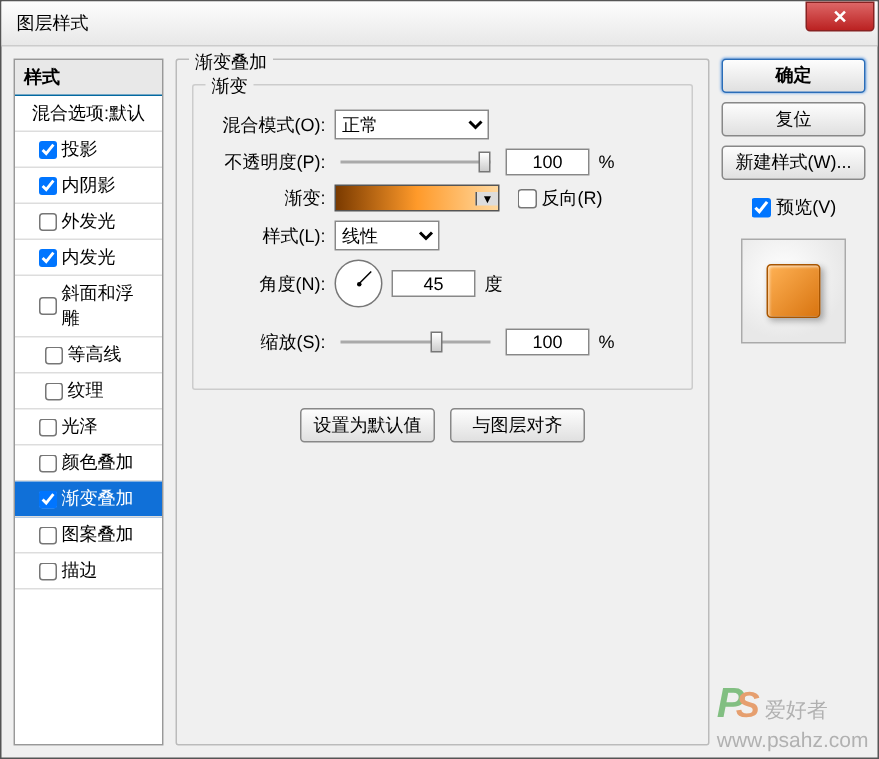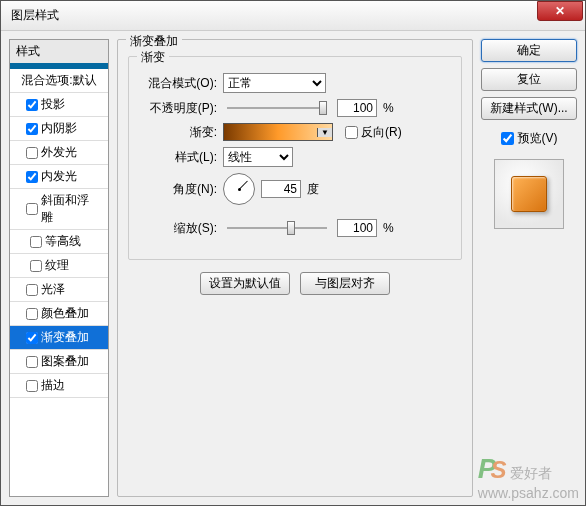--- a/index.html
+++ b/index.html
@@ -3,47 +3,47 @@
 <meta charset="utf-8">
 <style>
 * { box-sizing: border-box; margin: 0; padding: 0; font-family: "Microsoft YaHei", "SimSun", sans-serif; font-size: 12px; }
 body { background: #888; }
 .window { width: 586px; height: 506px; background: #f0f0f0; border: 1px solid #555; position: relative; }
 .titlebar { height: 30px; background: linear-gradient(#fdfdfd, #e8e8e8); border-bottom: 1px solid #ccc; display: flex; align-items: center; padding-left: 10px; }
 .titlebar-title { flex: 1; }
 .close-btn { width: 46px; height: 20px; margin-top: -10px; margin-right: 2px; background: linear-gradient(#d66, #b22); border: 1px solid #822; border-radius: 0 0 3px 3px; color: #fff; text-align: center; line-height: 18px; font-weight: bold; cursor: pointer; }
 .content { display: flex; height: calc(100% - 30px); padding: 8px; gap: 8px; }
 .sidebar { width: 100px; border: 1px solid #999; background: #fff; display: flex; flex-direction: column; }
-.sidebar-header { background: #e8e8e8; border-bottom: 6px solid #0369a1; padding: 3px 6px; }
+.sidebar-header { background: #e8e8e8; border-bottom: 1px solid #0369a1; padding: 3px 6px; font-weight: bold; }
 .sidebar-item { padding: 3px 16px; border-bottom: 1px solid #ddd; display: flex; align-items: center; gap: 3px; cursor: pointer; }
 .sidebar-item.indent { padding-left: 20px; }
 .sidebar-item.selected { background: #1070d8; color: #fff; }
 .sidebar-item input[type=checkbox] { width: 12px; height: 12px; }
 .sidebar-default { padding: 3px 6px; border-bottom: 1px solid #ddd; text-align: center; }
 .main { flex: 1; display: flex; gap: 8px; }
 .settings { flex: 1; border: 1px solid #bbb; border-radius: 2px; padding: 4px 10px 10px; position: relative; }
 .settings > .section-title { position: absolute; top: -7px; left: 8px; background: #f0f0f0; padding: 0 4px; }
 .fieldset { border: 1px solid #ccc; border-radius: 2px; padding: 10px 12px 16px; margin-top: 12px; position: relative; }
 .fieldset > .fs-title { position: absolute; top: -8px; left: 8px; background: #f0f0f0; padding: 0 4px; }
 .row { display: flex; align-items: center; margin: 6px 0; gap: 6px; }
 .row-label { width: 76px; text-align: right; }
 select { width: 103px; height: 20px; border: 1px solid #888; background: #fff; }
-input[type=text] { width: 40px; height: 18px; border: 1px solid #888; padding: 1px 3px; text-align: right; }
+input[type=text] { width: 56px; height: 18px; border: 1px solid #888; padding: 1px 3px; text-align: center; }
 .slider-track { width: 100px; height: 2px; background: #aaa; position: relative; margin: 0 4px; }
 .slider-thumb { width: 8px; height: 14px; background: linear-gradient(#fff,#ccc); border: 1px solid #777; position: absolute; top: -6px; cursor: pointer; }
 .gradient-swatch { width: 110px; height: 18px; border: 1px solid #555; background: linear-gradient(to right, #7a3a00, #ff9a2a, #ffd9a0); cursor: pointer; display: flex; justify-content: flex-end; align-items: center; }
 .gradient-swatch::after { content: "▼"; font-size: 8px; background: #ddd; width: 14px; text-align: center; border-left: 1px solid #555; }
 .angle-dial { width: 32px; height: 32px; border: 1px solid #777; border-radius: 50%; background: #fff; position: relative; }
 .angle-hand { width: 12px; height: 1px; background: #000; position: absolute; top: 50%; left: 50%; transform-origin: left center; transform: rotate(-45deg); }
 .angle-dot { width: 3px; height: 3px; background: #000; border-radius: 50%; position: absolute; top: calc(50% - 1.5px); left: calc(50% - 1.5px); }
 .btn-row { display: flex; gap: 10px; margin-top: 12px; justify-content: center; }
 .ps-btn { min-width: 90px; padding: 2px 8px; border: 1px solid #888; background: linear-gradient(#fdfdfd,#e0e0e0); border-radius: 3px; cursor: pointer; text-align: center; }
 .right-col { width: 96px; display: flex; flex-direction: column; gap: 6px; align-items: stretch; }
 .right-btn { padding: 2px 4px; border: 1px solid #888; background: linear-gradient(#fdfdfd,#e0e0e0); border-radius: 3px; cursor: pointer; text-align: center; }
-.right-btn.primary { border: 1px solid #2a6db8; box-shadow: 0 0 2px #4a90e2; }
+.right-btn.primary { border: 1px solid #2a6db8; box-shadow: 0 0 2px #4a90e2; font-weight: bold; }
 .preview-check { display: flex; align-items: center; gap: 4px; margin-top: 4px; justify-content: center; }
 .preview-box { width: 70px; height: 70px; border: 1px solid #aaa; background: radial-gradient(circle at 40% 35%, #fff 0%, #e8e8e8 70%); margin: 6px auto 0; display: flex; align-items: center; justify-content: center; }
 .preview-swatch { width: 36px; height: 36px; background: linear-gradient(135deg, #ffb255, #d87410); border: 1px solid #a85500; box-shadow: inset 1px 1px 2px rgba(255,255,255,.6), 2px 2px 4px rgba(0,0,0,.3); border-radius: 3px; }
 .watermark { position: absolute; right: 6px; bottom: 4px; display: flex; align-items: center; gap: 4px; opacity: .6; }
 .wm-p { font-size: 28px; font-weight: bold; color: #3aa03a; font-style: italic; }
 .wm-s { font-size: 24px; font-weight: bold; color: #e06a1a; font-style: italic; margin-left: -6px; }
 .wm-text { font-size: 14px; color: #888; }
 .wm-url { font-size: 14px; color: #888; text-align: center; }
 </style>
 </head>

